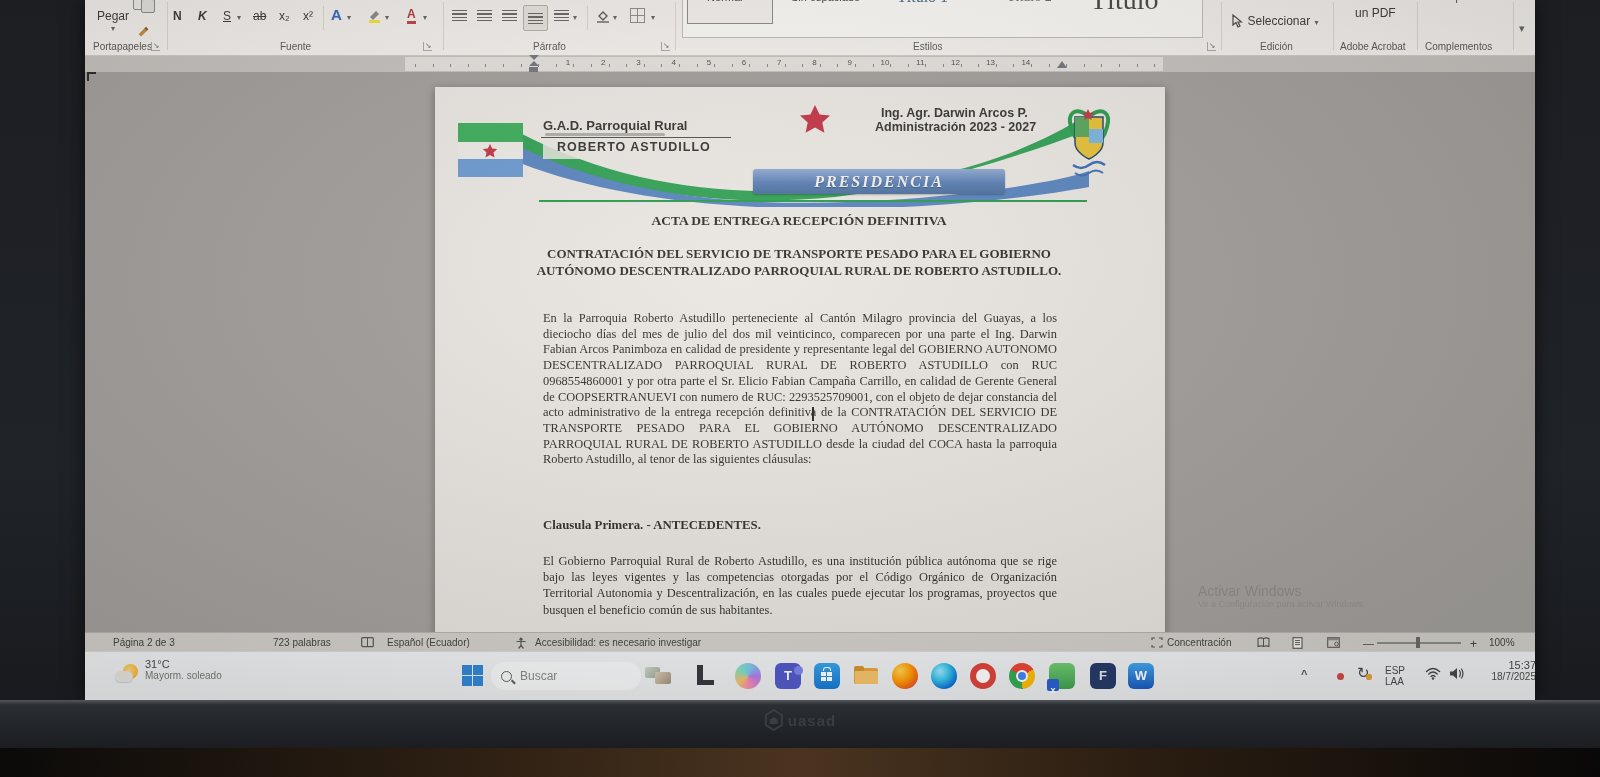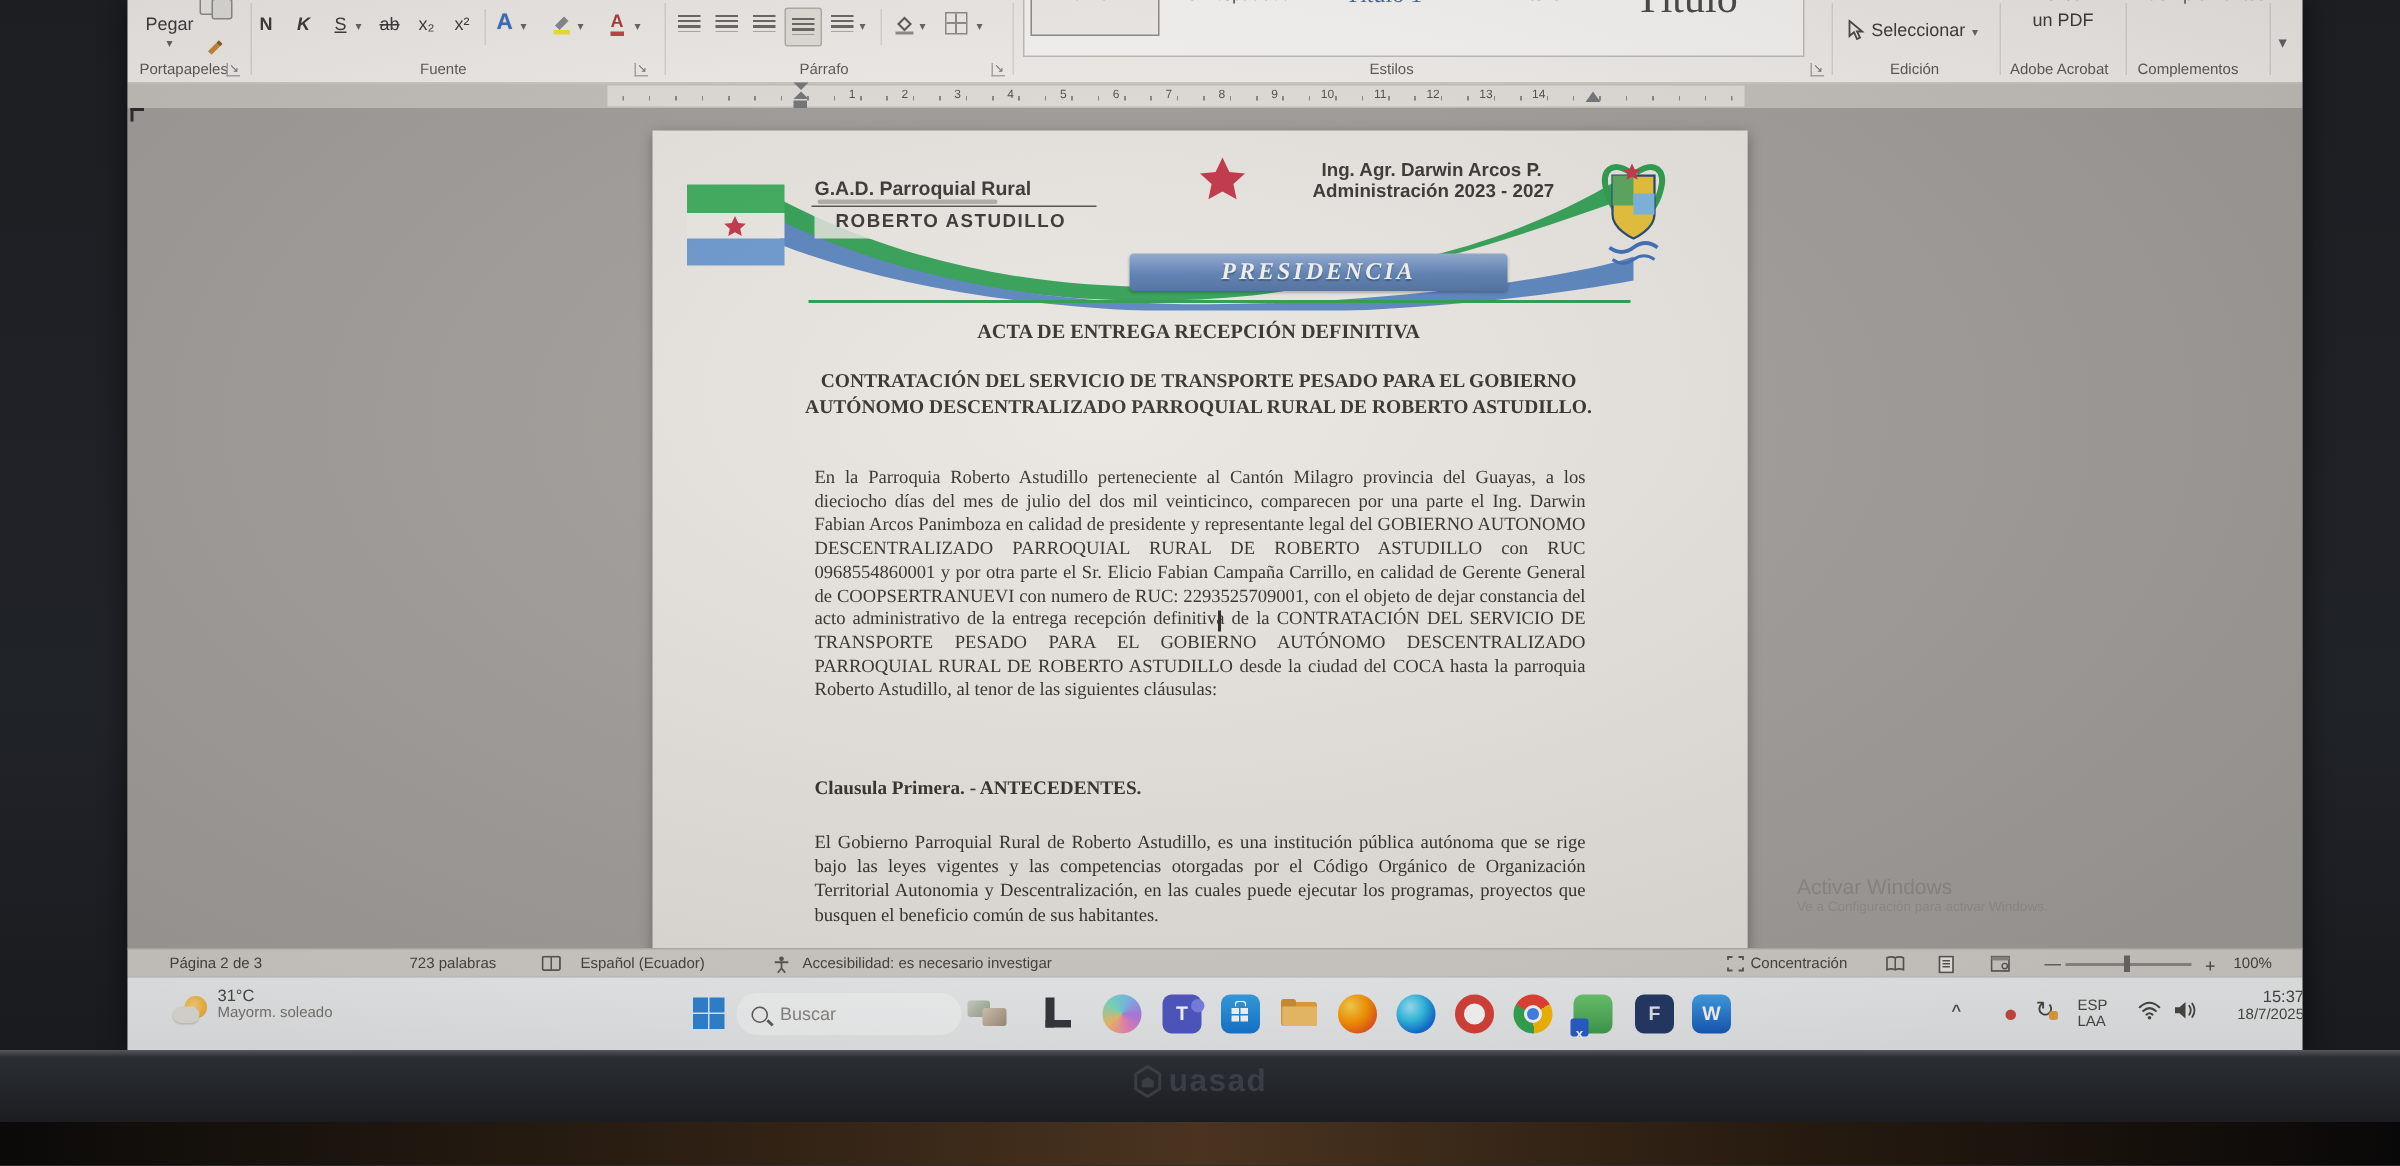--- a/index.html
+++ b/index.html
@@ -109,21 +109,21 @@
   .lang-block { position:absolute; left:1300px; top:13px; text-align:left; }
 
   
   svg.ic { display:block; }
 
   
   .bezel-bottom { position:absolute; left:0; top:700px; width:1600px; height:48px;
                   background:linear-gradient(180deg,#54575c 0%,#2b2e33 10%,#22252a 55%,#1b1d21 100%); }
   .brand { position:absolute; left:50%; top:9px; transform:translateX(-50%); display:flex; align-items:center; gap:4px; opacity:.75; }
   .brand .hex { width:20px; height:22px; }
-  .brand .txt { font-size:21px; font-weight:bold; letter-spacing:1px; color:#41464e; }
+  .brand .txt { font-size:15px; font-weight:bold; letter-spacing:1px; color:#41464e; }
   .desk { position:absolute; left:0; top:748px; width:1600px; height:29px;
           background:linear-gradient(90deg,#0b0a09 0%,#2e2013 30%,#4a3420 50%,#2a1d11 72%,#090808 100%); }
 </style>
 </head>
 <body>
 
 <div class="monitor">
   <div class="screen">
 
     <div class="ribbon">

